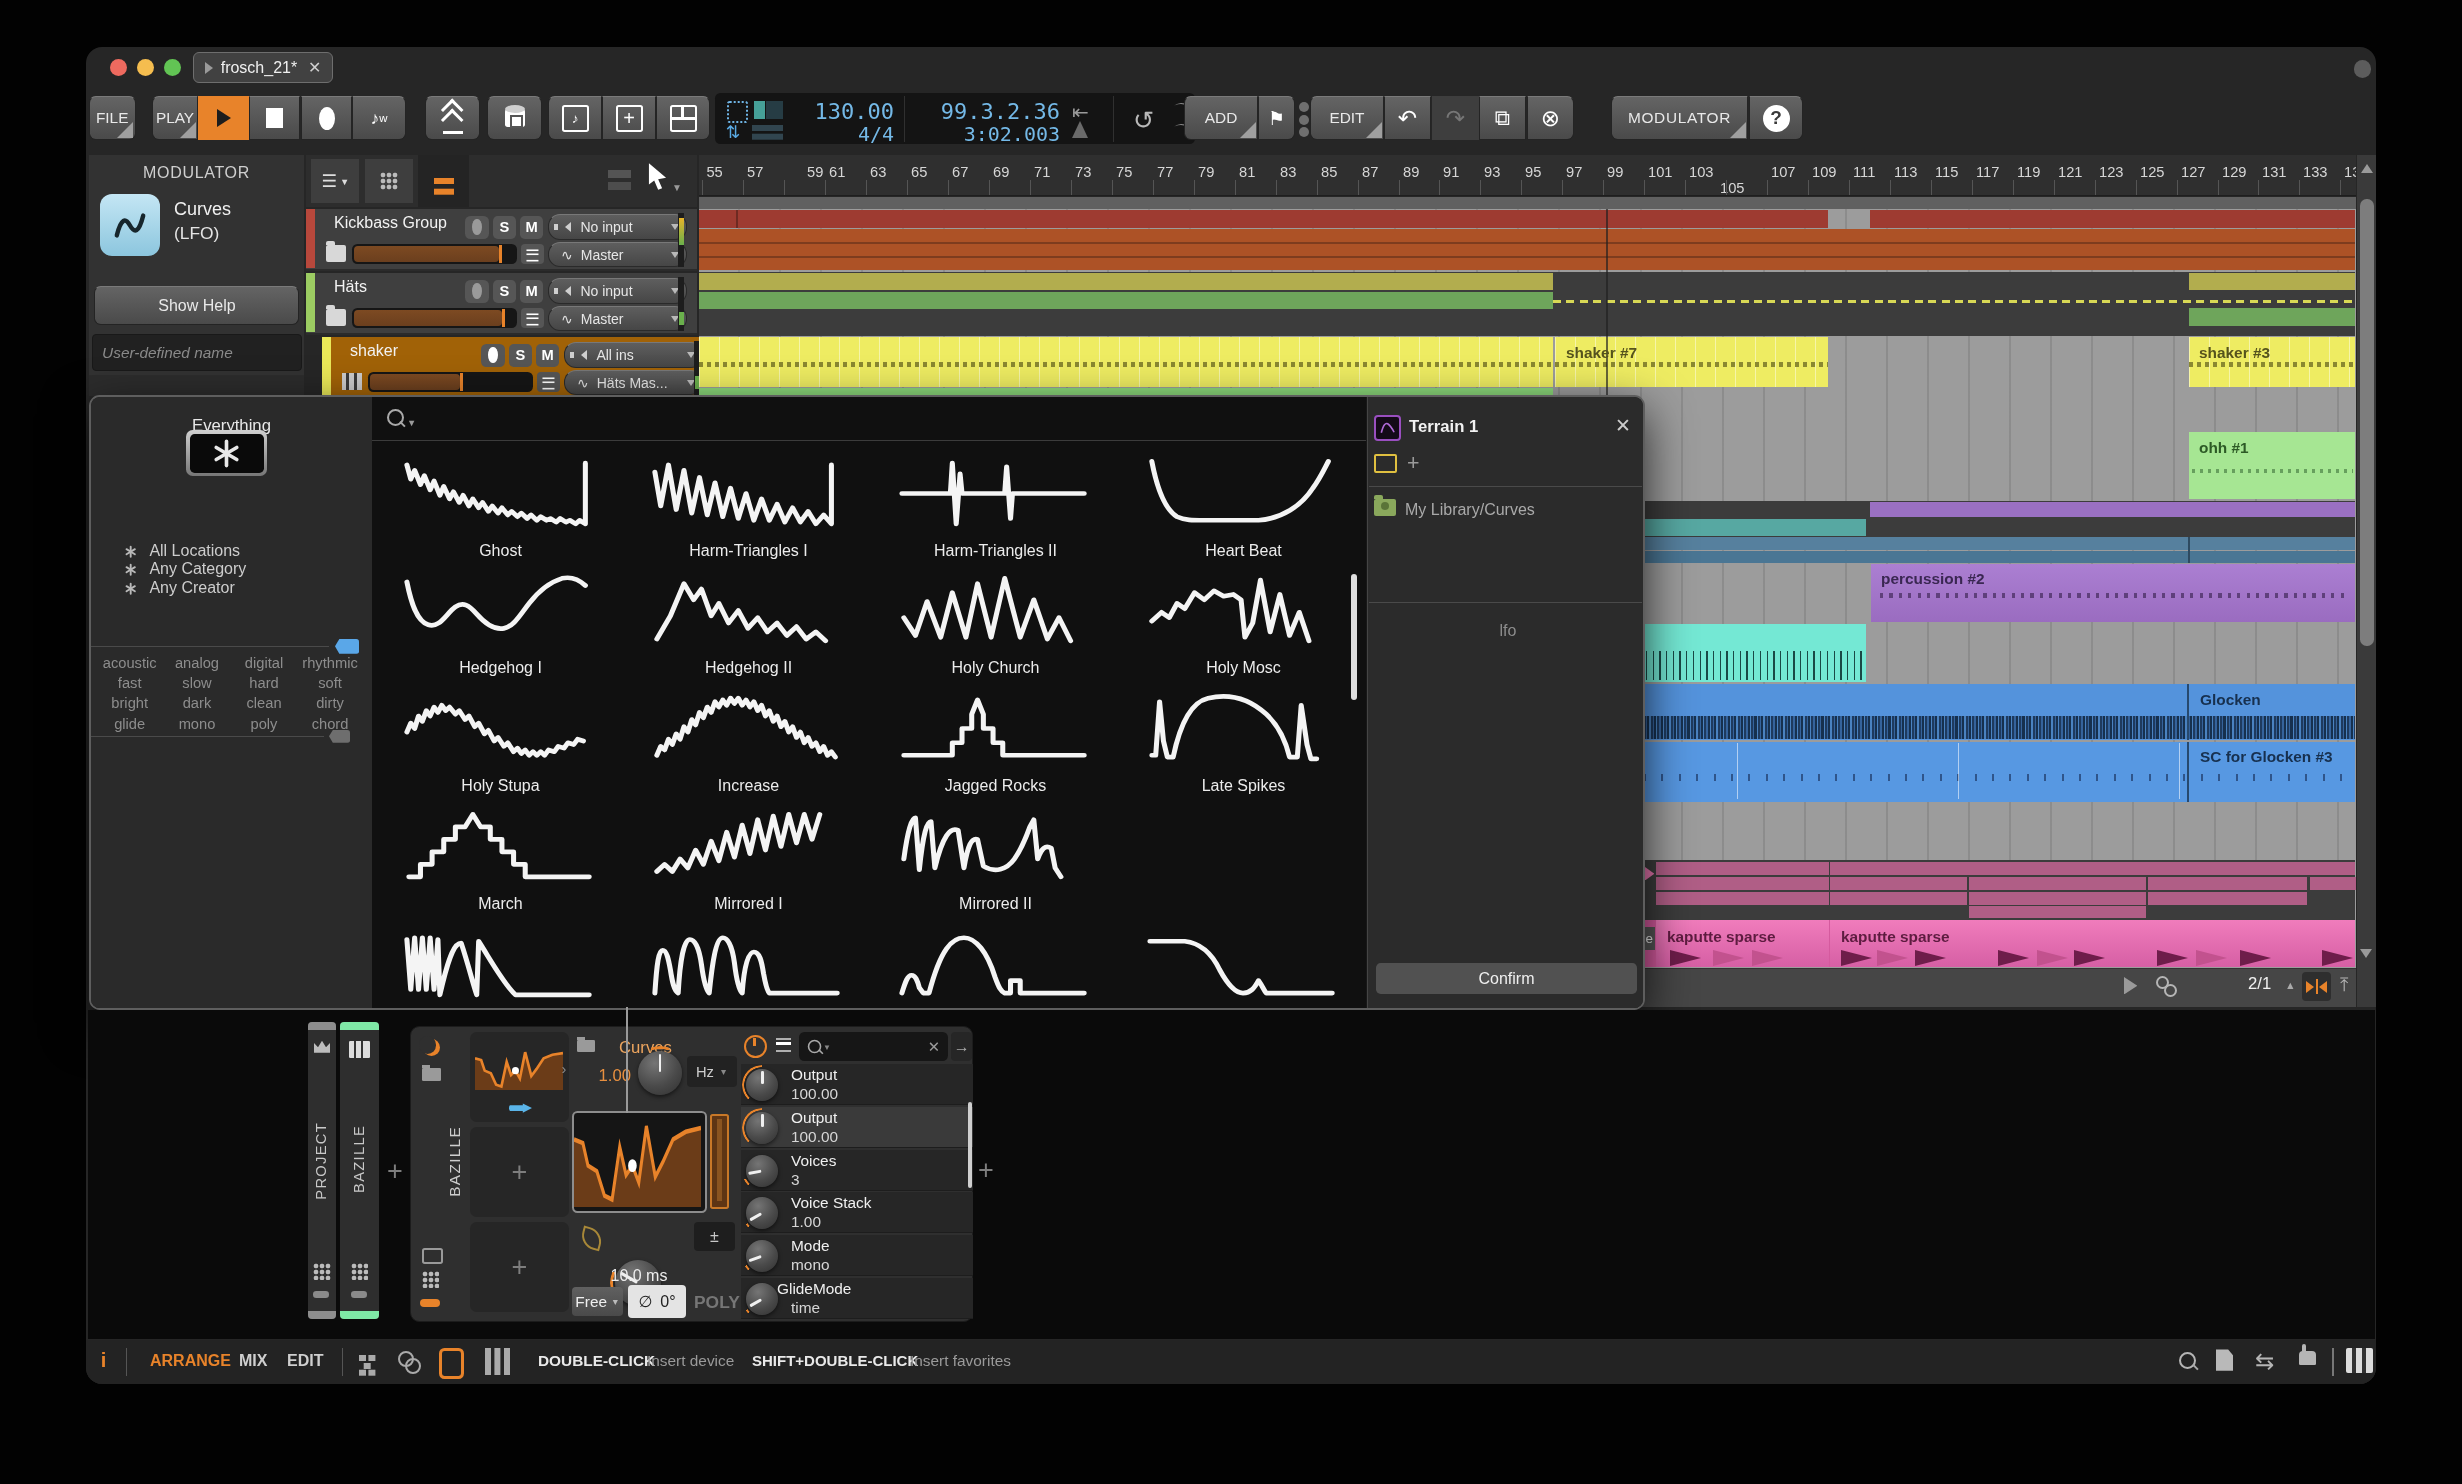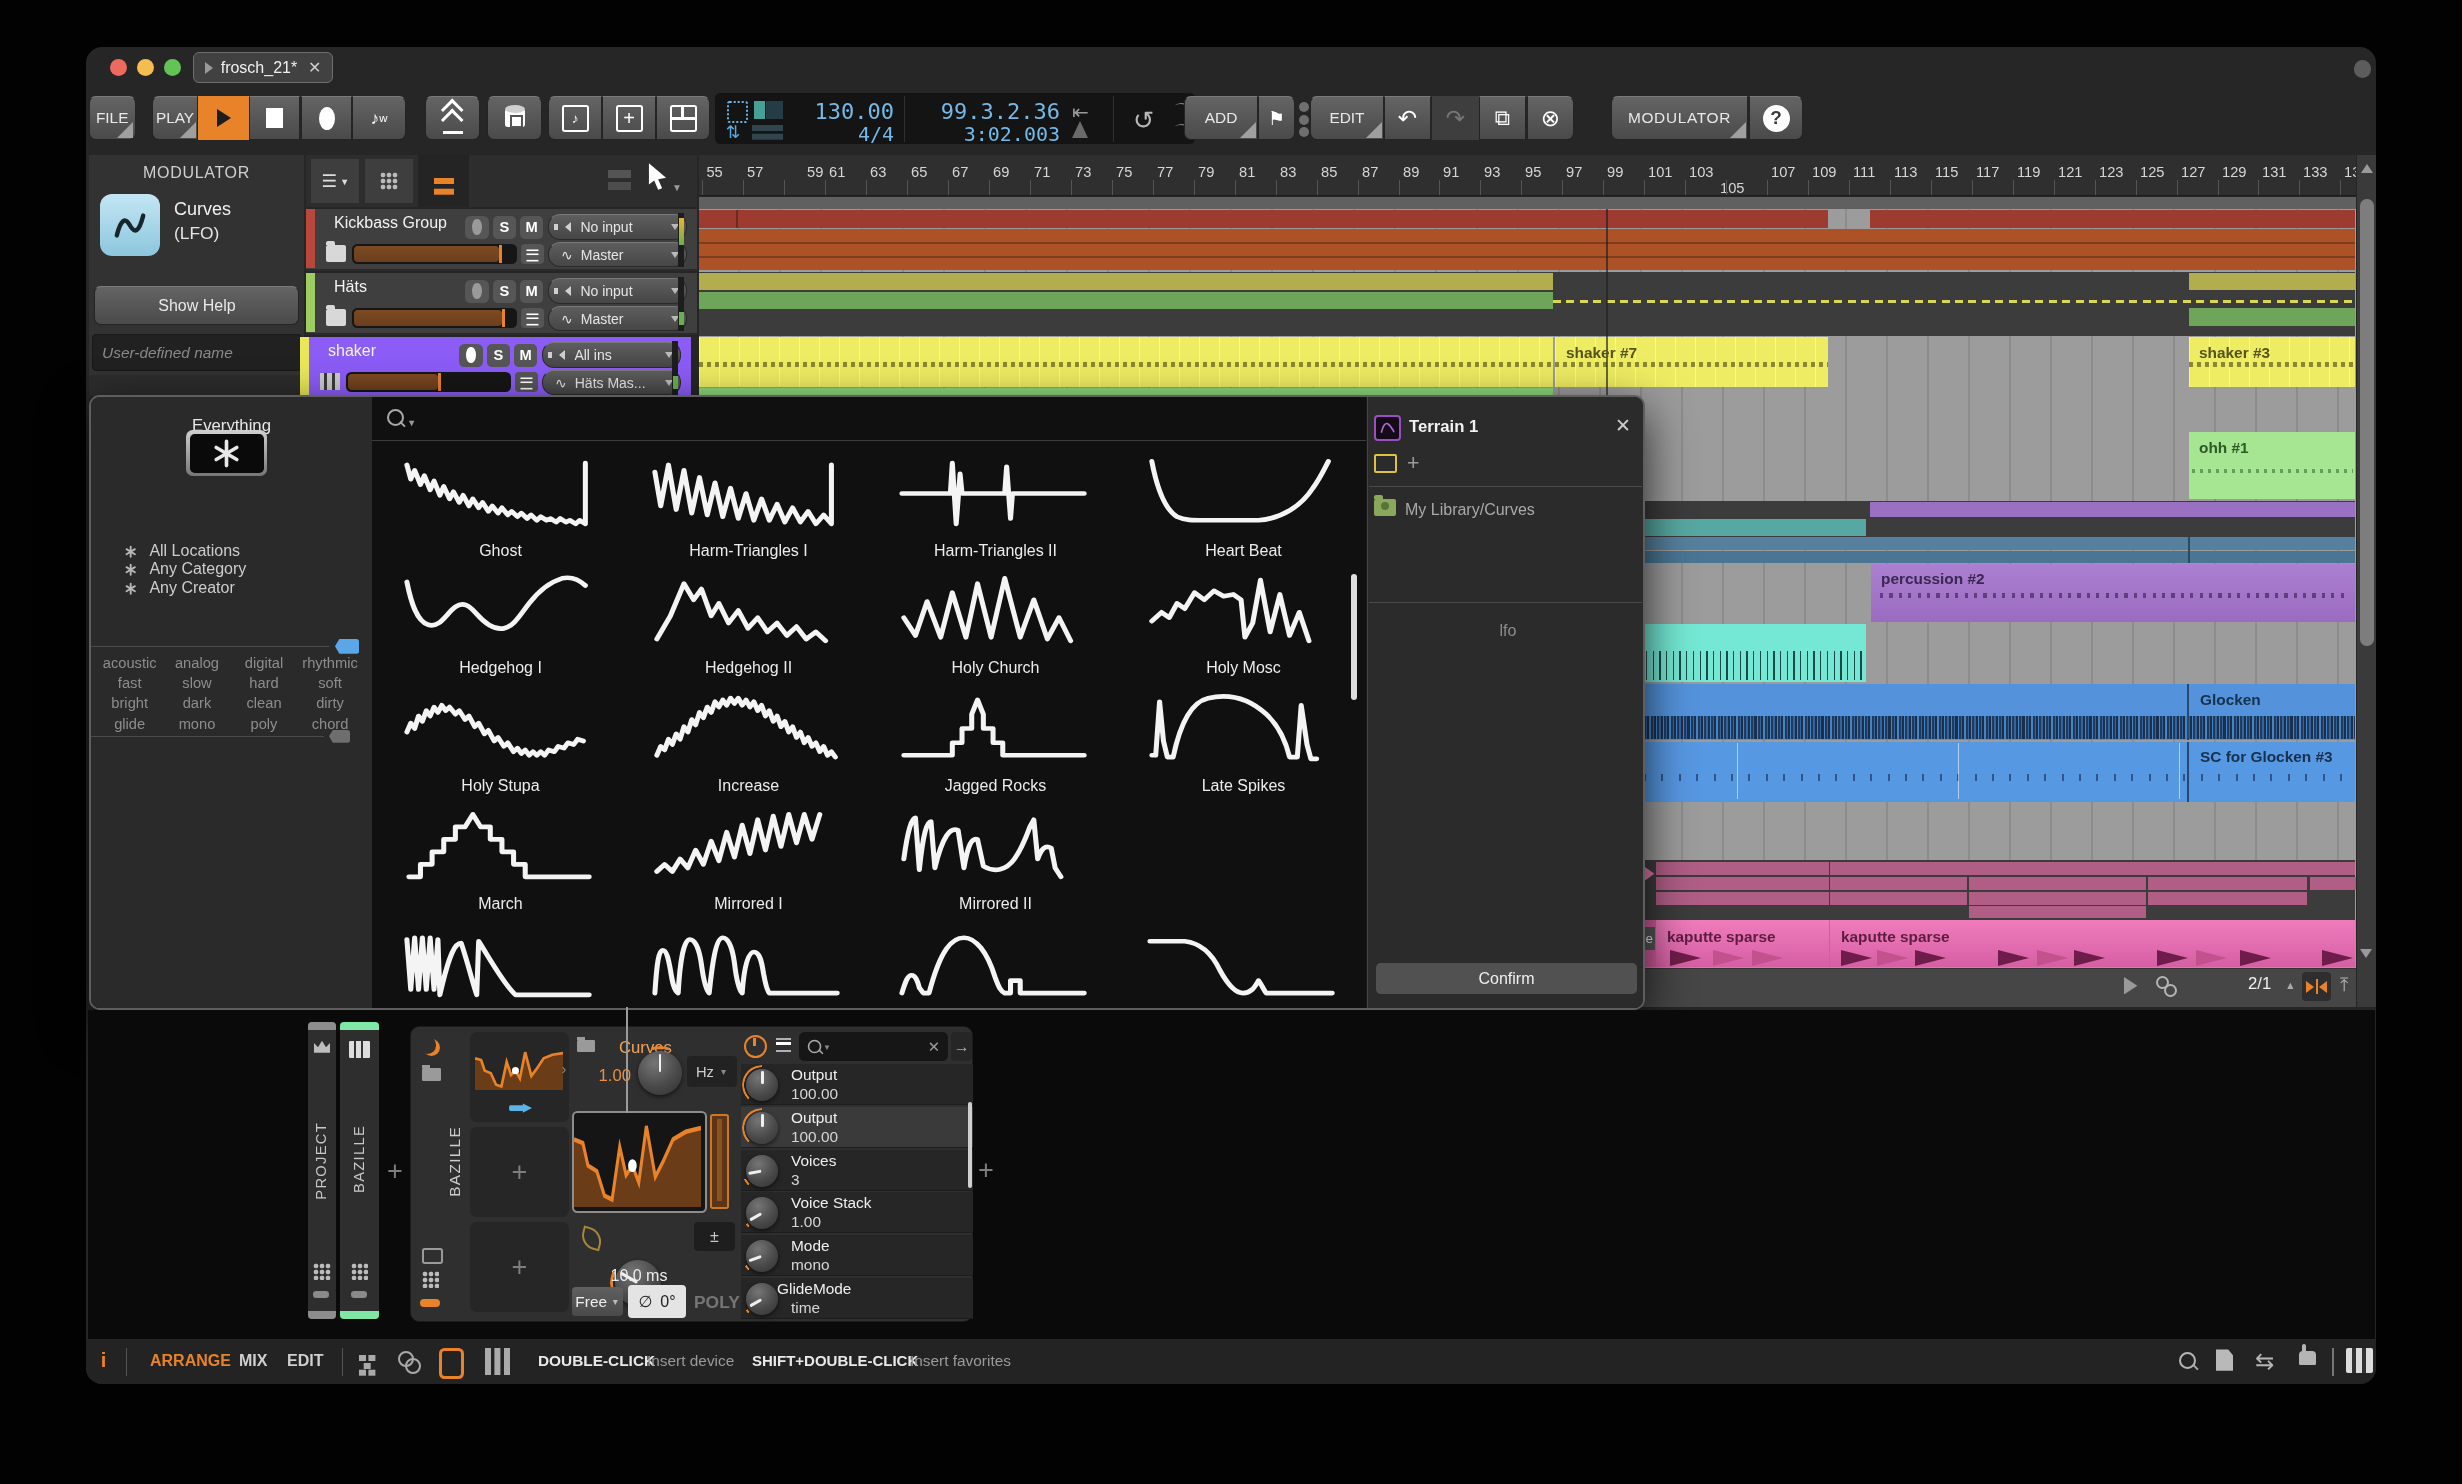--- a/index.html
+++ b/index.html
@@ -234,21 +234,21 @@
           <div class="hamb" style="margin:4px auto;transform:scale(.8);"></div>
         </div>
         <div class="dd abs" style="position: absolute; left: 242px; top: 33px; width: 139px; height: 25.4px;">
           <span style="margin-left:12px;color:#ddd;">∿</span>
           <span style="margin-left:8px;">Master</span>
           <div class="caret"></div>
         </div>
         <div style="position: absolute; left: 372px; top: 4px; width: 6px; height: 54px; background: rgb(29, 29, 29);"></div>
         <div style="position: absolute; left: 373px; top: 39px; width: 4.7px; height: 13.4px; background: rgb(106, 176, 76);"></div>
       </div>
-      <div style="position: absolute; left: 300px; top: 337px; width: 391px; height: 62px; background: #8b5cf6; border-bottom: 2.7px solid rgb(43, 43, 43); box-sizing: border-box;">
+      <div style="position: absolute; left: 322px; top: 337px; width: 391px; height: 62px; background: #a16207; border-bottom: 2.7px solid rgb(43, 43, 43); box-sizing: border-box;">
         <div style="position: absolute; left: 0px; top: 0px; width: 9.4px; height: 59px; background: rgb(234, 232, 88);"></div>
         <div style="position: absolute; left: 28px; top: 5.4px; color: rgb(242, 242, 242); font-size: 16px;">shaker</div>
         <div style="position: absolute; left: 159px; top: 6.7px; width: 24px; height: 23px; background: rgb(86, 86, 86); border-radius: 5.4px;">
           <div style="margin: 3.3px auto; width: 9.4px; height: 16px; border-radius: 50%; background: rgb(255, 255, 255);"></div>
         </div>
         <div style="position: absolute; left: 187px; top: 6.7px; width: 23px; height: 23px; background: rgb(86, 86, 86); border-radius: 4.7px; color: rgb(255, 255, 255); font-size: 14.7px; font-weight: bold; text-align: center; line-height: 23px;">S</div>
         <div style="position: absolute; left: 214px; top: 6.7px; width: 23px; height: 23px; background: rgb(86, 86, 86); border-radius: 4.7px; color: rgb(255, 255, 255); font-size: 14.7px; font-weight: bold; text-align: center; line-height: 23px;">M</div>
         <div class="dd abs" style="position: absolute; left: 242px; top: 5.4px; width: 139px; height: 25.4px;">
           <div class="spk" style="margin-left:16px;"></div>
           <span style="margin-left:9.4px;">All ins</span>

